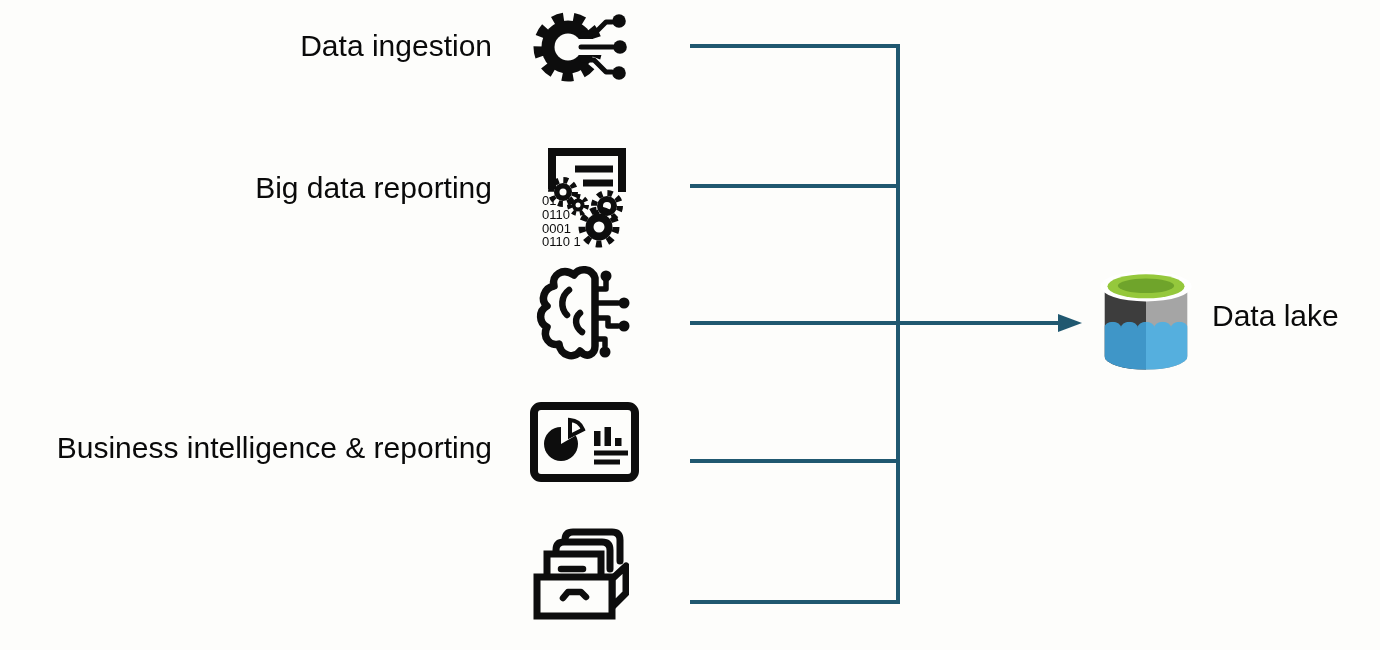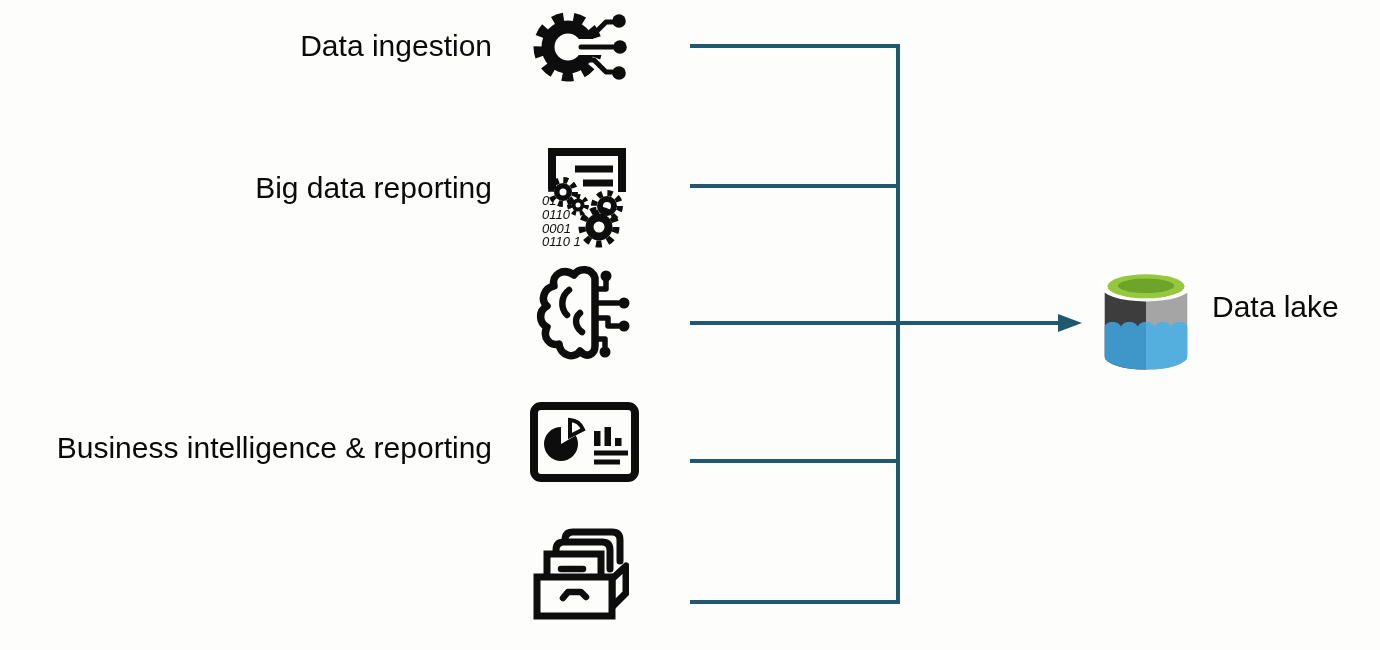--- a/index.html
+++ b/index.html
@@ -18,24 +18,24 @@
     pointer-events:none;
   }
   .conn{stroke:var(--connector,#205870);stroke-width:4;fill:none;}
   .conn-head{fill:var(--connector,#205870);stroke:none;}
   .row-label{
     position:absolute;right:888px;height:40px;line-height:40px;
     font-size:30px;color:var(--label-text,#0a0a0a);
     white-space:nowrap;
   }
   .target-label{
-    position:absolute;left:1212px;top:287px;height:40px;line-height:40px;
+    position:absolute;left:1212px;top:296px;height:40px;line-height:40px;
     font-size:30px;color:var(--label-text,#0a0a0a);white-space:nowrap;
   }
-  .icon{position:absolute;font-style:italic;}
+  .icon{position:absolute;}
   .icon svg{display:block;width:100%;height:100%;}
   .fil{fill:var(--icon-black,#0d0d0d);}
   .str{stroke:var(--icon-black,#0d0d0d);fill:none;}
   .rnd{stroke-linecap:round;stroke-linejoin:round;}
   .wfil{fill:var(--background,#fdfdfb);}
   .wbox{fill:var(--background,#fdfdfb);stroke:var(--icon-black,#0d0d0d);}
   .bin{font-family:"Liberation Sans",sans-serif;font-size:13px;fill:var(--icon-black,#0d0d0d);}
   .lk-dark{fill:var(--lake-body-dark,#3d3d3d);}
   .lk-gray{fill:var(--lake-body-gray,#a5a5a5);}
   .lk-wleft{fill:var(--lake-water-left,#3f96c8);}

